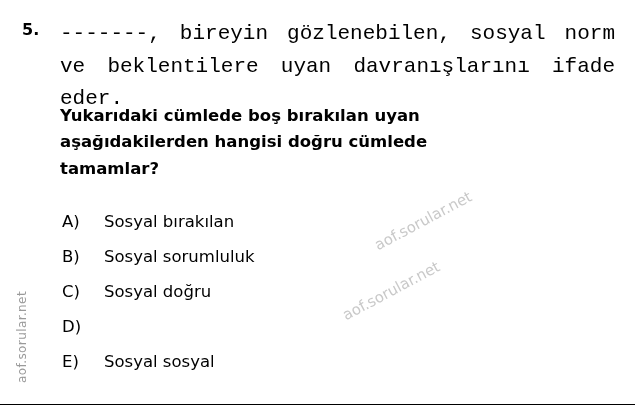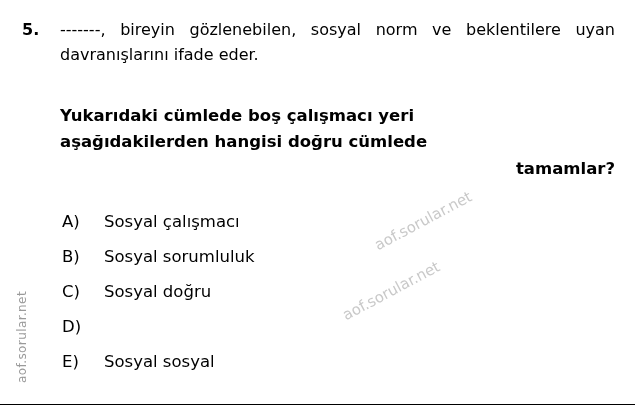--- a/index.html
+++ b/index.html
@@ -61,39 +61,40 @@
     font-size: 16px;
     font-weight: bold;
     color: #000;
   }
 
   .stem {
     position: absolute;
     left: 60px;
     top: 18px;
     width: 555px;
-    font-size: 16px;
+    font-size: 21px;
     line-height: 1.55;
     text-align: justify;
     text-justify: inter-word;
+    font-family: Liberation Mono, monospace;
   }
 
   .prompt {
     position: absolute;
     left: 60px;
     top: 103px;
     width: 555px;
     font-size: 16.5px;
     font-weight: bold;
     line-height: 1.6;
     text-align: justify;
     text-justify: inter-word;
   }
   .prompt .lastline {
-    text-align: right;
+    text-align: left;
   }
 
   .options {
     position: absolute;
     left: 62px;
     top: 212px;
     width: 500px;
   }
   .option {
     display: flex;
@@ -127,29 +128,29 @@
 
   <div class="diag-watermark wm-1">aof.sorular.net</div>
 
   <div class="diag-watermark wm-2">aof.sorular.net</div>
 
   <div class="qnum">5.</div>
 
   <div class="stem">-------, bireyin gözlenebilen, sosyal norm ve beklentilere uyan davranışlarını ifade eder.</div>
 
   <div class="prompt">
-    <div>Yukarıdaki cümlede boş çalışmacı yeri</div>
+    <div>Yukarıdaki cümlede boş bırakılan uyan</div>
     <div>aşağıdakilerden hangisi doğru cümlede</div>
     <div class="lastline">tamamlar?</div>
   </div>
 
   <div class="options">
     <div class="option">
       <span class="option-letter">A)</span>
-      <span class="option-text">Sosyal çalışmacı</span>
+      <span class="option-text">Sosyal bırakılan</span>
     </div>
     <div class="option">
       <span class="option-letter">B)</span>
       <span class="option-text">Sosyal sorumluluk</span>
     </div>
     <div class="option">
       <span class="option-letter">C)</span>
       <span class="option-text">Sosyal doğru</span>
     </div>
     <div class="option">

